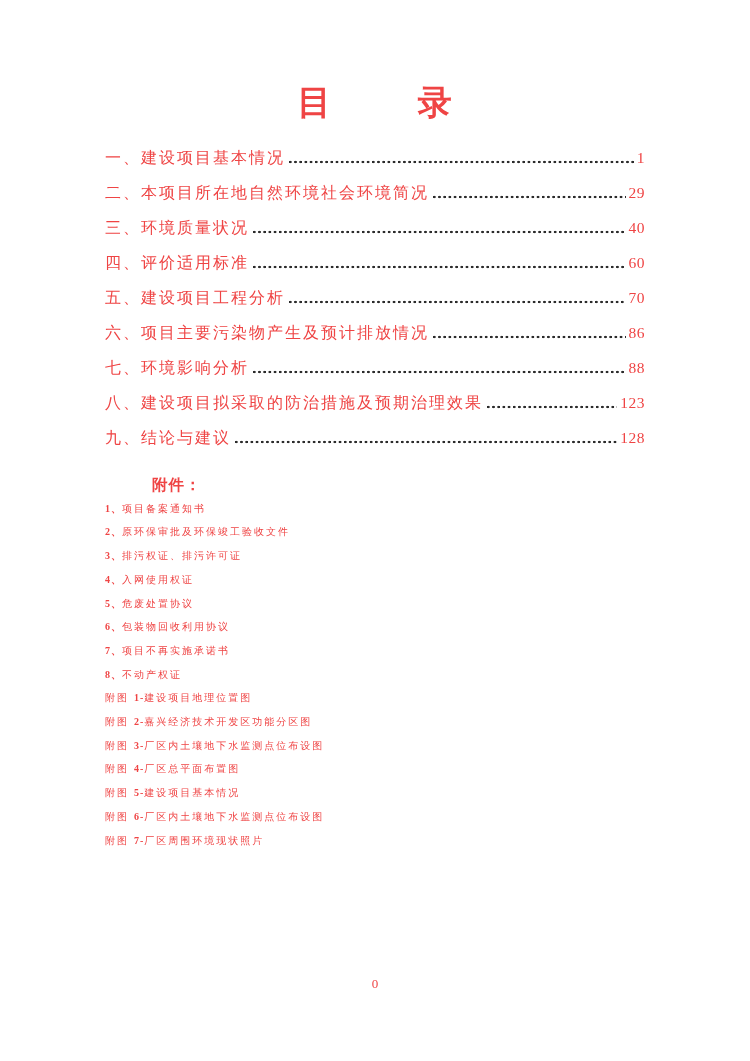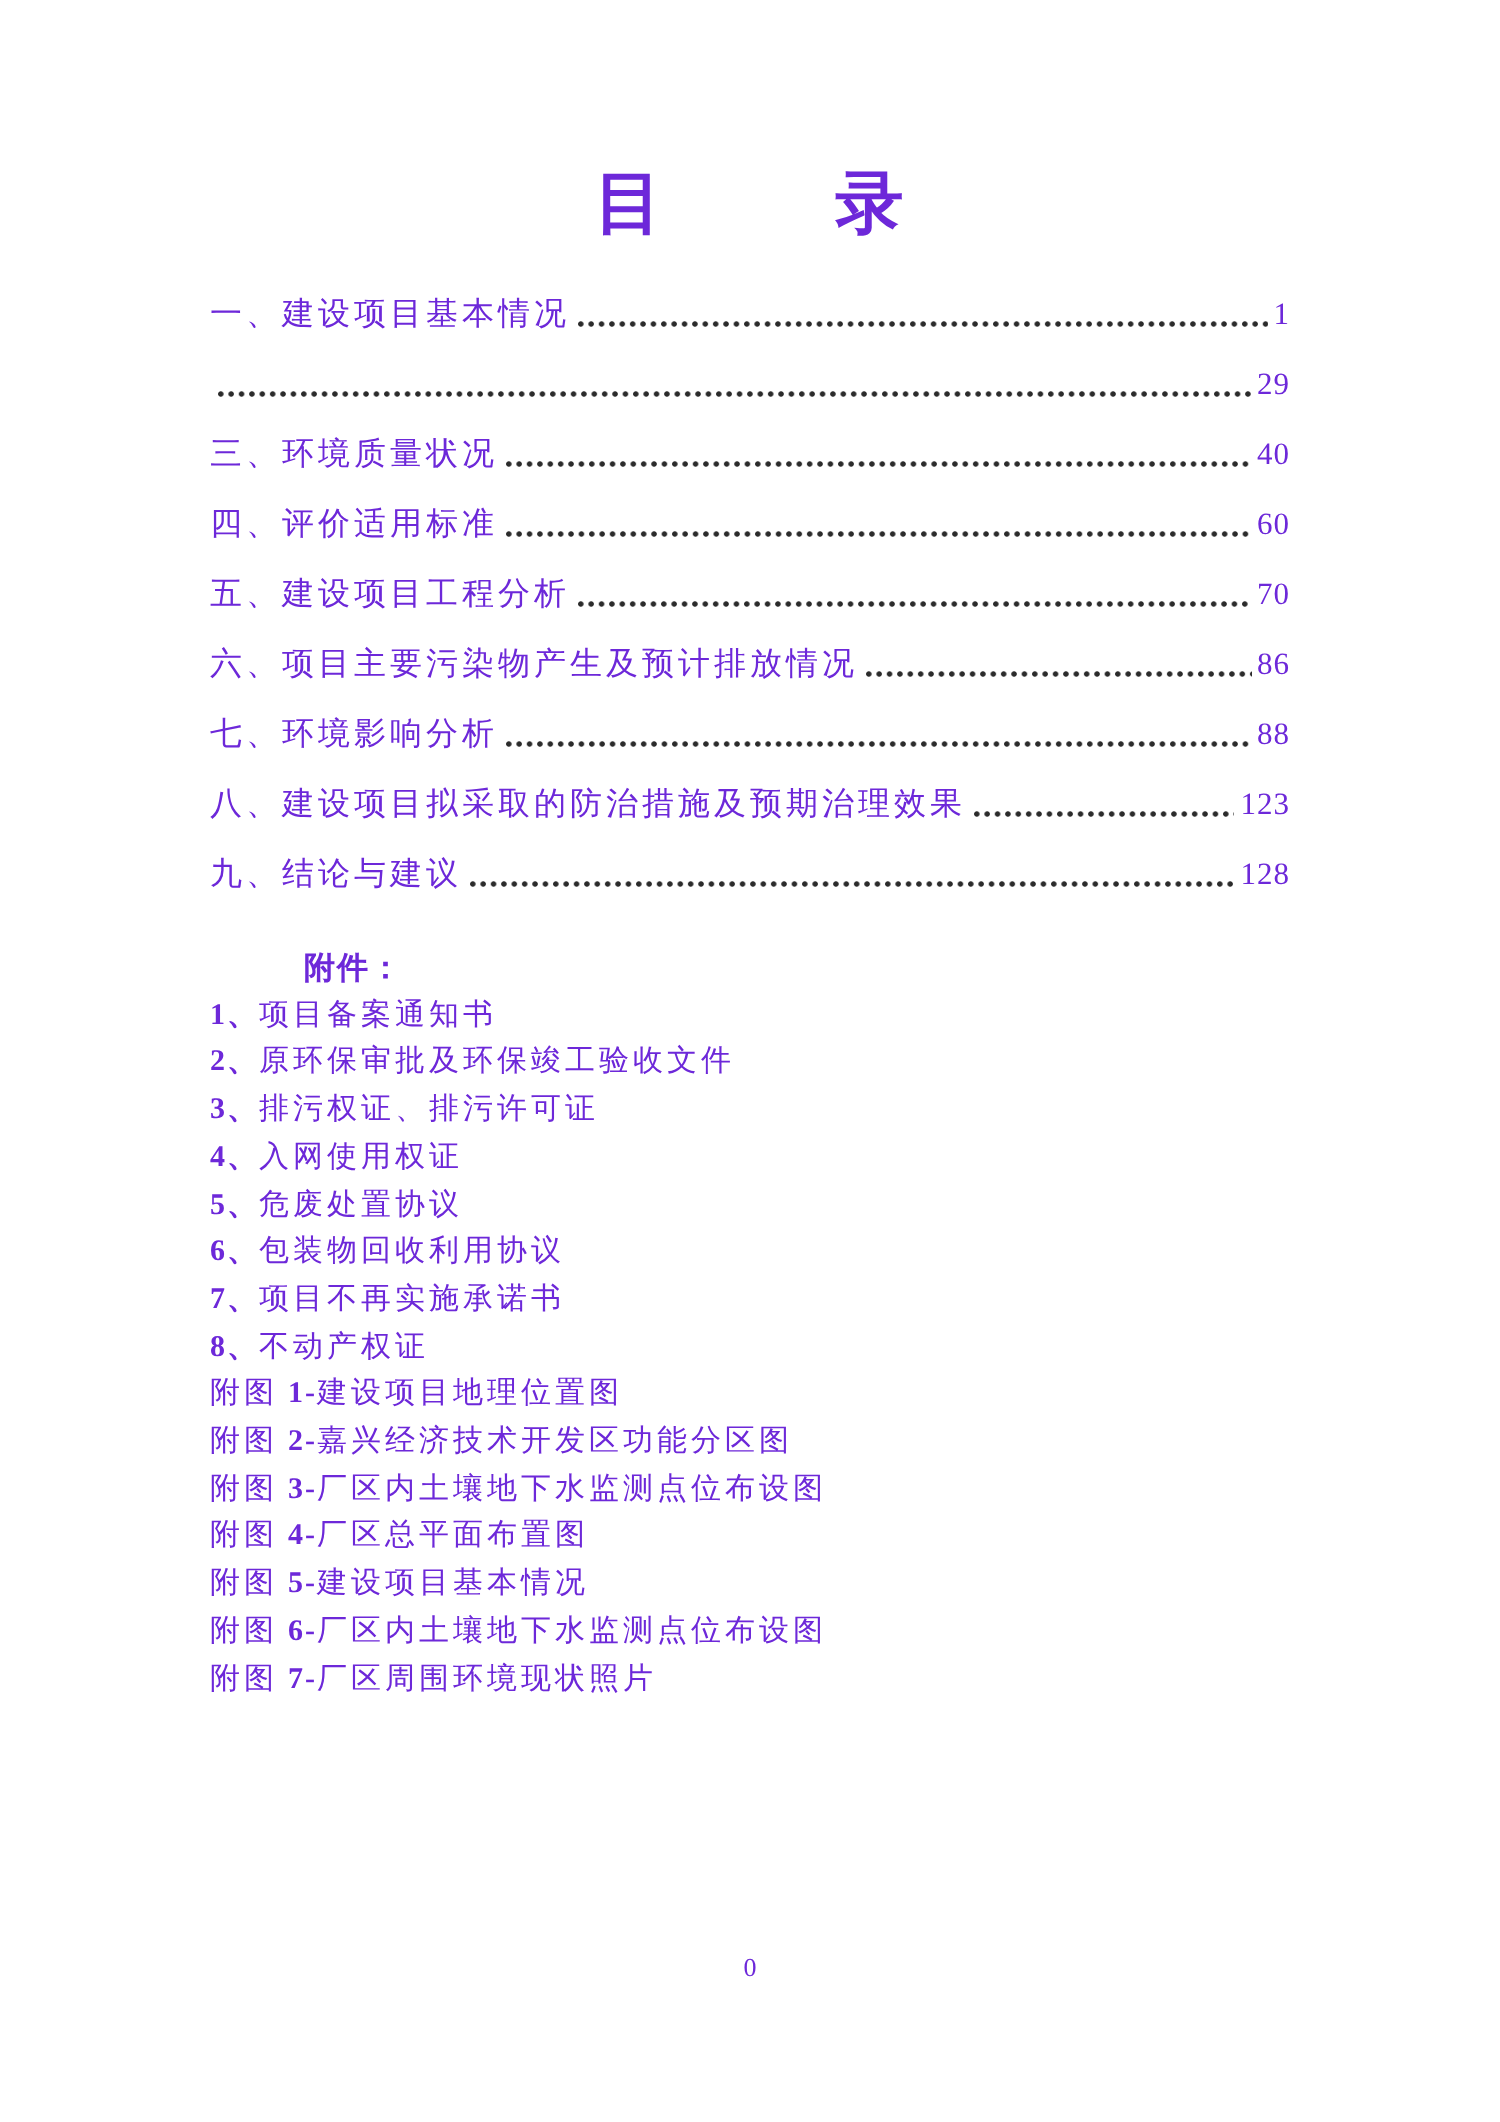--- a/index.html
+++ b/index.html
@@ -8,21 +8,21 @@
     background: #ffffff;
   }
   .page {
     position: relative;
     width: 750px;
     height: 1061px;
     background: #ffffff;
     box-sizing: border-box;
     padding: 84px 105px 0 105px;
     font-family: "Liberation Serif", "DejaVu Serif", serif;
-    color: #6d28d9;
+    color: #ef4444;
     overflow: hidden;
   }
   .doc-title {
     text-align: center;
     font-size: 34px;
     font-weight: bold;
     line-height: 38px;
     letter-spacing: 1px;
     word-spacing: 76px;
     margin: 0 0 26px 0;
@@ -64,21 +64,21 @@
     margin-top: 26px;
   }
   .section-heading {
     font-weight: bold;
     font-size: 15.5px;
     line-height: 23.7px;
     letter-spacing: 1px;
     padding-left: 47px;
   }
   .section-item {
-    font-size: 15px;
+    font-size: 10px;
     line-height: 23.7px;
     letter-spacing: 2px;
     white-space: nowrap;
   }
   .item-num {
     font-weight: bold;
     letter-spacing: 1px;
   }
   .fig-num {
     font-weight: bold;
@@ -102,20 +102,21 @@
 
   <h1 class="doc-title">目 录</h1>
 
   <div class="toc-list" id="toc-list">
       <div class="toc-row">
         <span class="toc-label">一、建设项目基本情况</span>
         <span class="toc-leader"></span>
         <span class="toc-page">1</span>
       </div>
       <div class="toc-row">
+        <span class="toc-label">二、本项目所在地自然环境社会环境简况</span>
         <span class="toc-leader"></span>
         <span class="toc-page">29</span>
       </div>
       <div class="toc-row">
         <span class="toc-label">三、环境质量状况</span>
         <span class="toc-leader"></span>
         <span class="toc-page">40</span>
       </div>
       <div class="toc-row">
         <span class="toc-label">四、评价适用标准</span>

